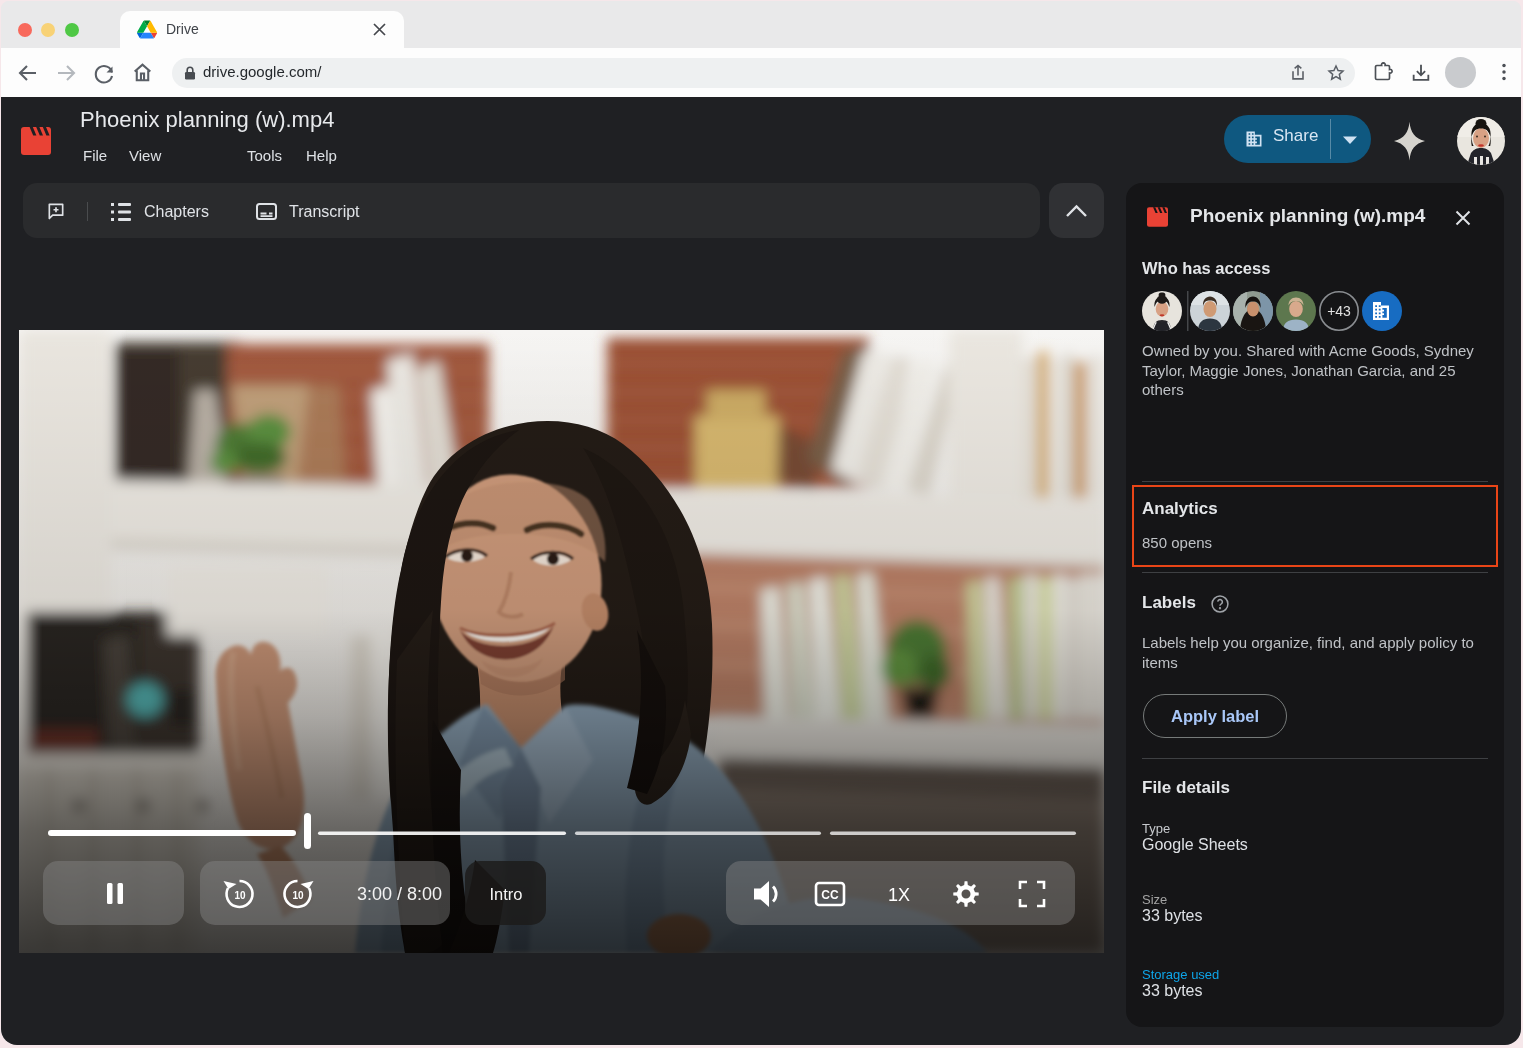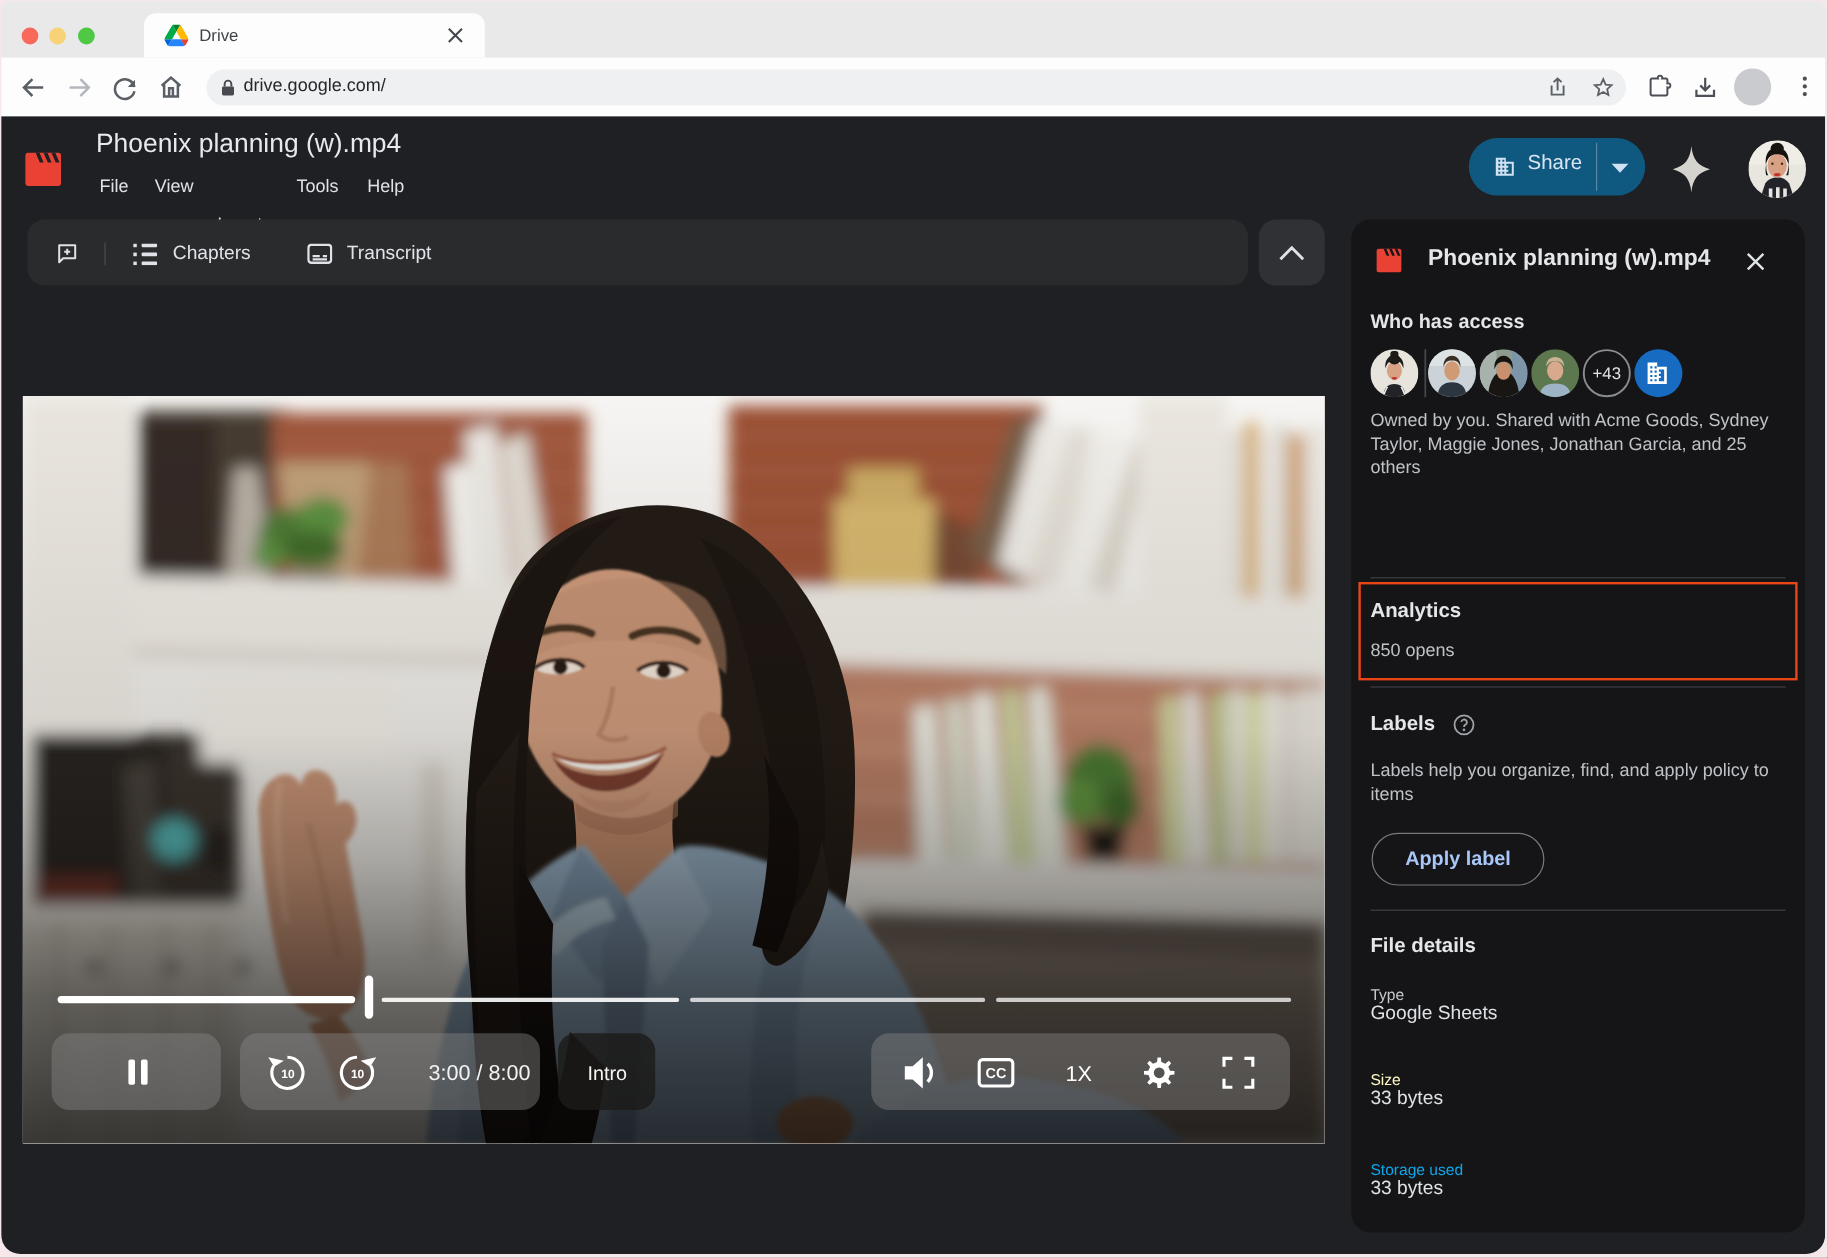--- a/index.html
+++ b/index.html
@@ -509,19 +509,19 @@
           <path d="M9.3 9.2a2.8 2.8 0 1 1 3.9 2.9c-.9.4-1.2 1-1.2 2"></path>
           <circle cx="12" cy="17" r=".5" fill="#9fa3a8"></circle>
         </svg>
       <div class="abs gray13" style="left:16px;top:450px;width:345px;">Labels help you organize, find, and apply policy to items</div>
       <div class="pill-btn" style="top:511px;width:144px;">Apply label</div>
       <div class="divider" style="top:575px;"></div>
 
       <div class="abs h-mid" style="left:16px;top:595px;">File details</div>
       <div class="abs" style="left:16px;top:638px;font-size:13px;color:#c7cace;">Type</div>
       <div class="abs" style="left:16px;top:653px;font-size:16px;color:#dee1e5;">Google Sheets</div>
-      <div class="abs" style="left:16px;top:709px;font-size:13px;color:#fef9c3;">Size</div>
+      <div class="abs" style="left:16px;top:709px;font-size:13px;color:#a3a3a3;">Size</div>
       <div class="abs" style="left:16px;top:724px;font-size:16px;color:#dee1e5;">33 bytes</div>
       <div class="abs" style="left:16px;top:784px;font-size:13px;color:#0ea5e9;">Storage used</div>
       <div class="abs" style="left:16px;top:799px;font-size:16px;color:#dee1e5;">33 bytes</div>
     </div>
   </div>
 </div>
 
 </body></html>

